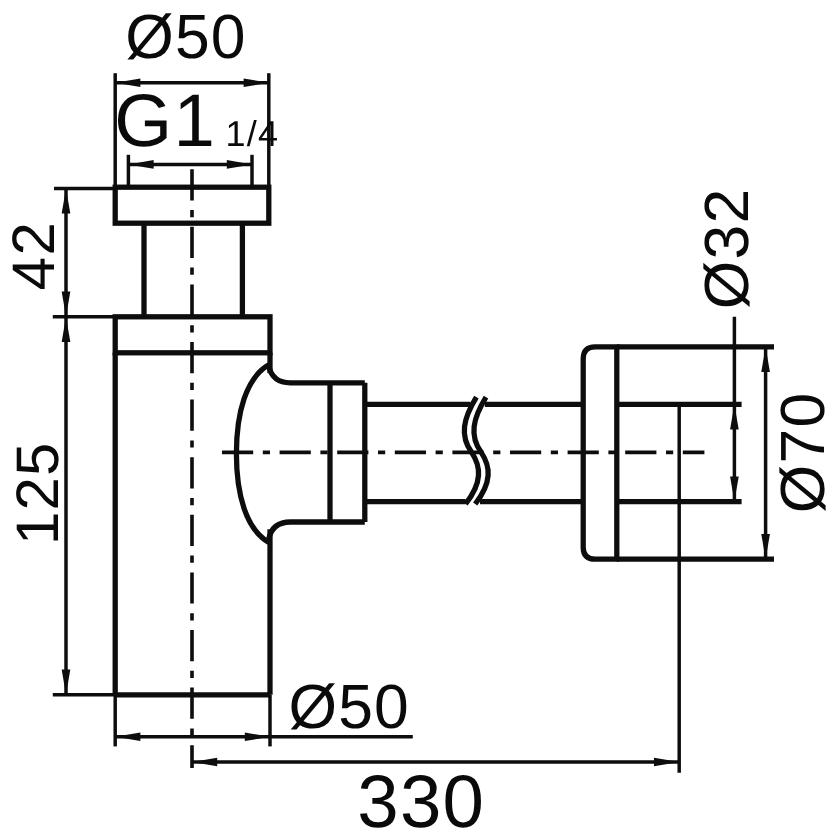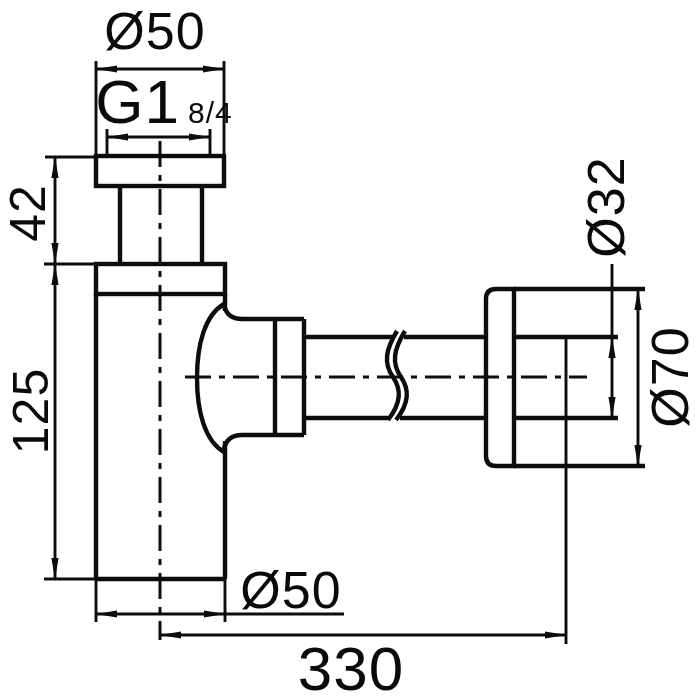--- a/index.html
+++ b/index.html
@@ -135,21 +135,21 @@
       <polygon class="arr" points="612,337 608.4,358 615.6,358"></polygon>
       <polygon class="arr" points="612,418 608.4,397 615.6,397"></polygon>
       <polygon class="arr" points="638,289 634.4,310 641.6,310"></polygon>
       <polygon class="arr" points="638,466 634.4,445 641.6,445"></polygon>
     </g>
   </svg>
 
   <div class="dim-label" style="left:155px; top:31px;">Ø50</div>
 
   <div class="dim-label" style="left:164px; top:102px;">
-    <span class="thread-main">G1</span><span class="thread-frac">8/4</span>
+    <span class="thread-main">G1</span><span class="thread-frac">1/4</span>
   </div>
 
   <div class="dim-label rot" style="left:28px; top:213px; font-size:50px;">42</div>
 
   <div class="dim-label rot" style="left:31px; top:411px; font-size:50px;">125</div>
 
   <div class="dim-label" style="left:291px; top:590px;">Ø50</div>
 
   <div class="dim-label big" style="left:351px; top:669px;">330</div>
 

